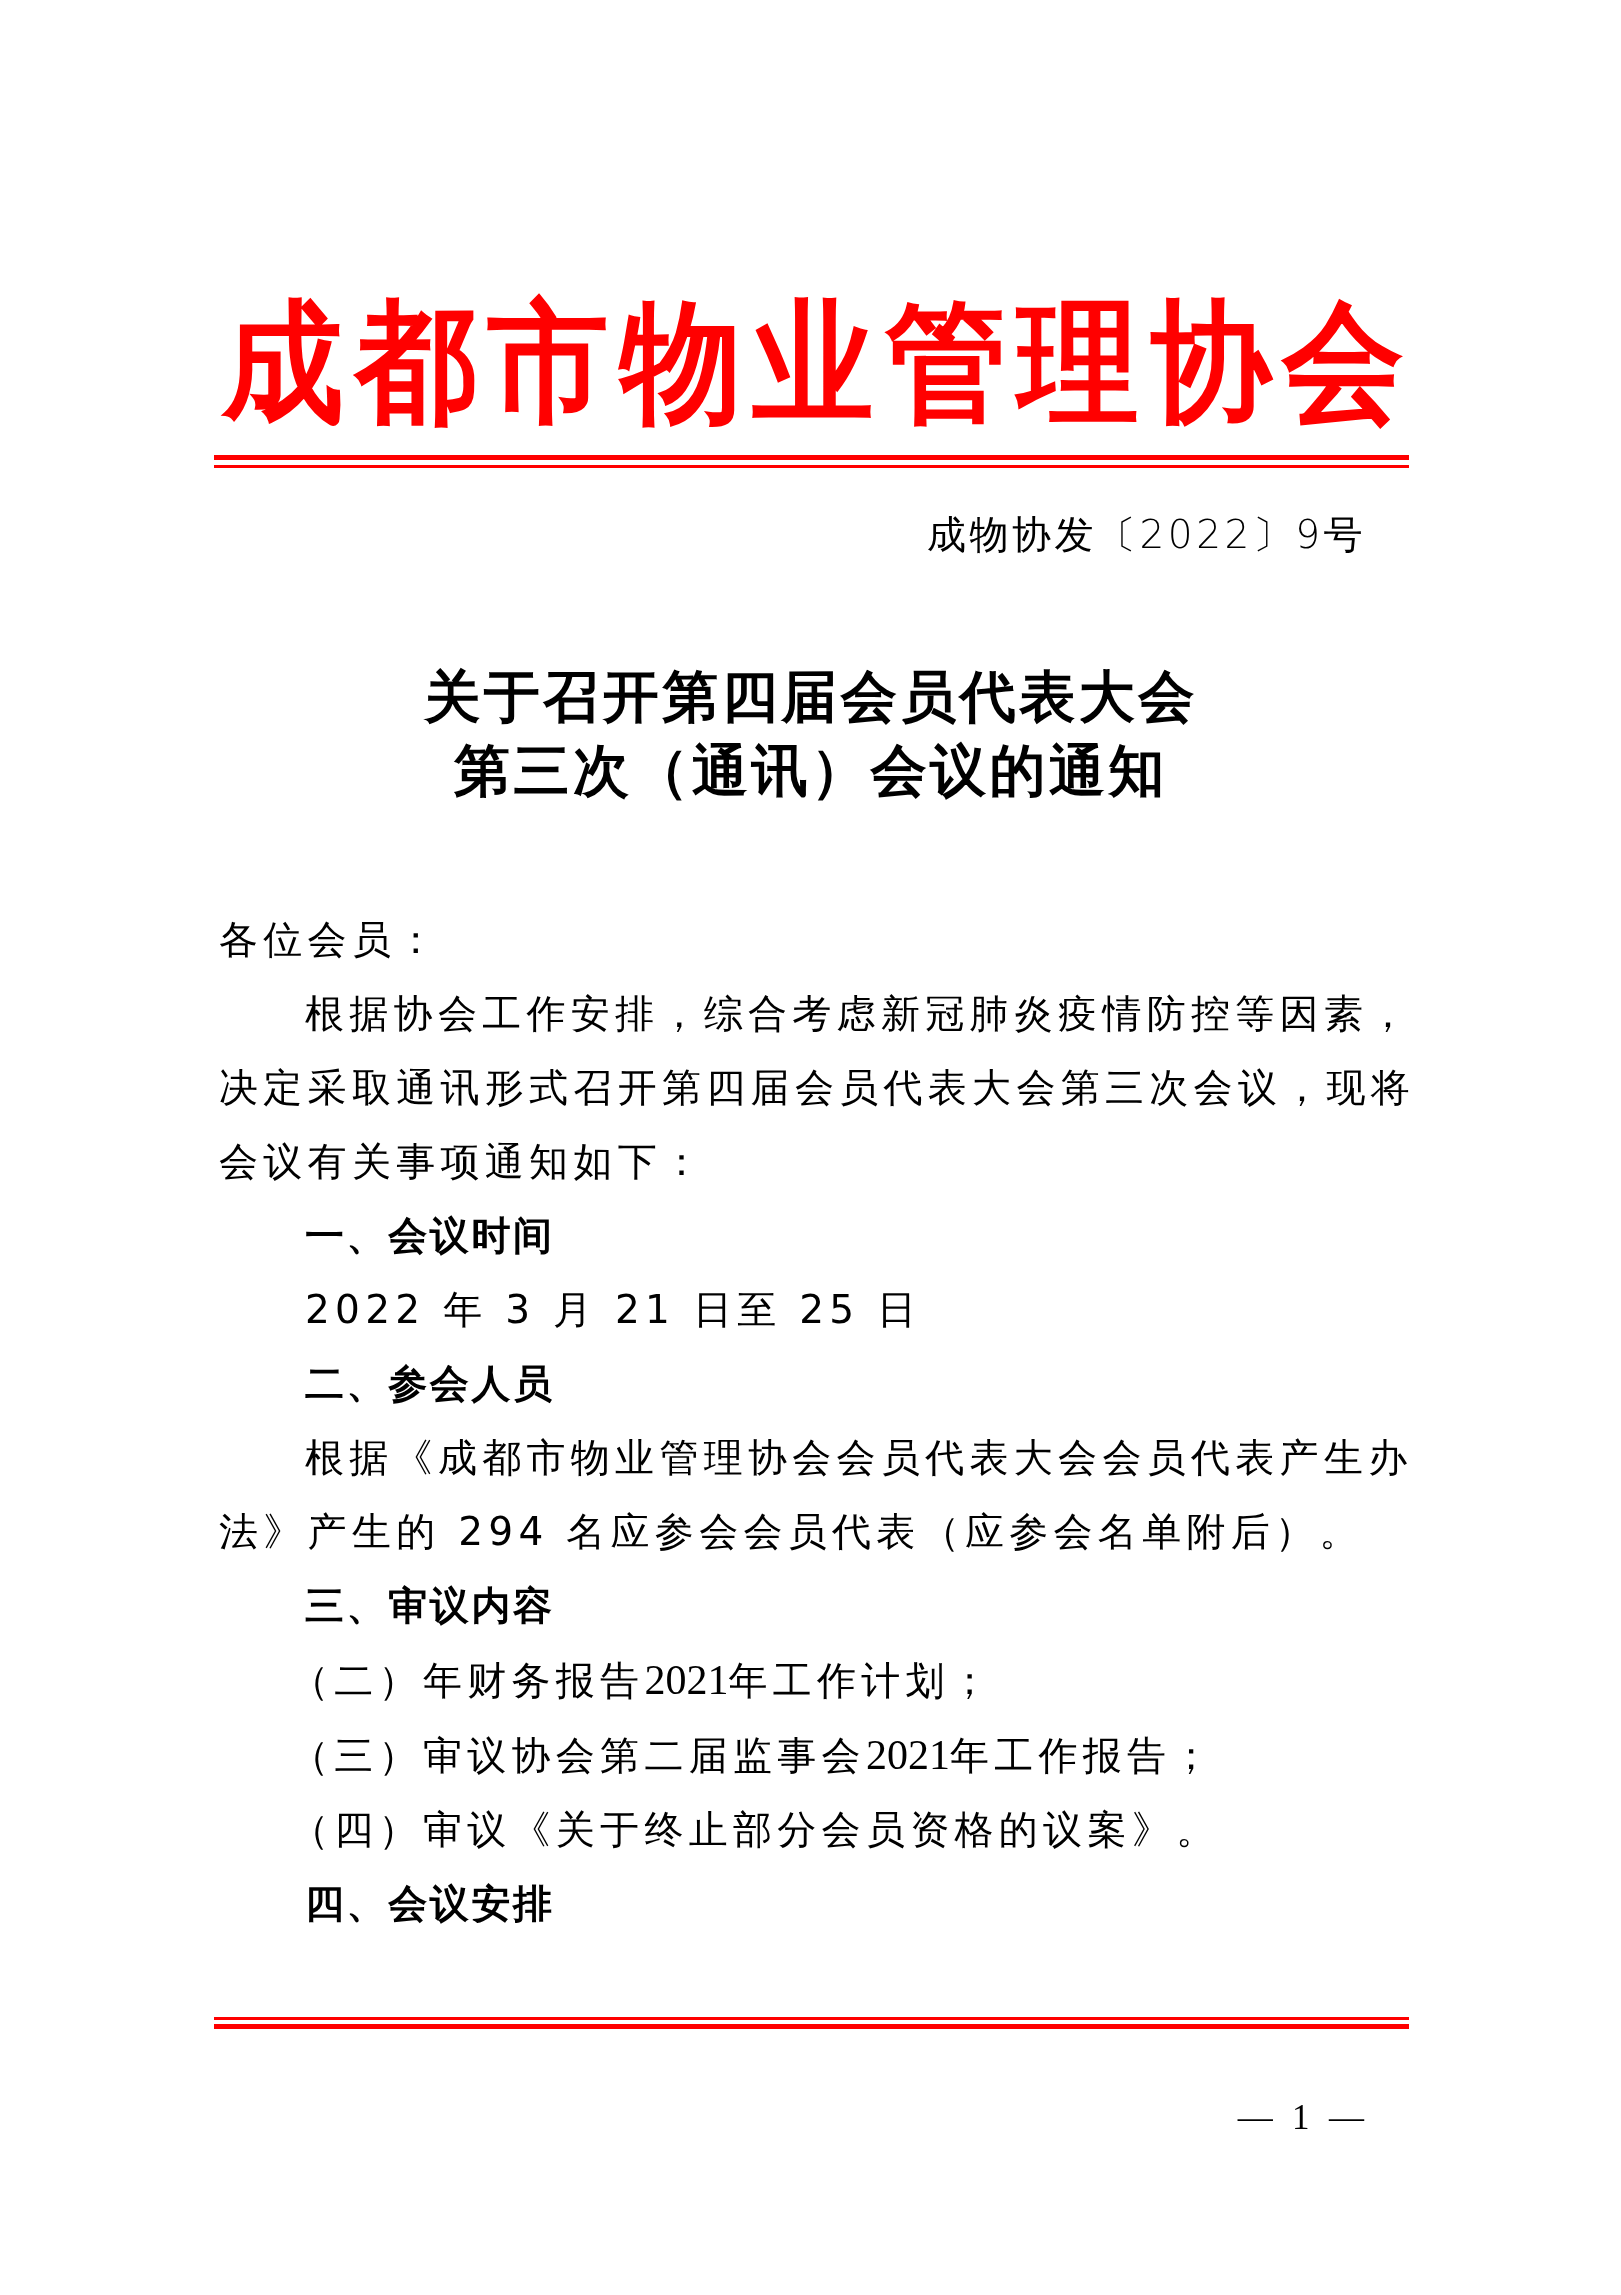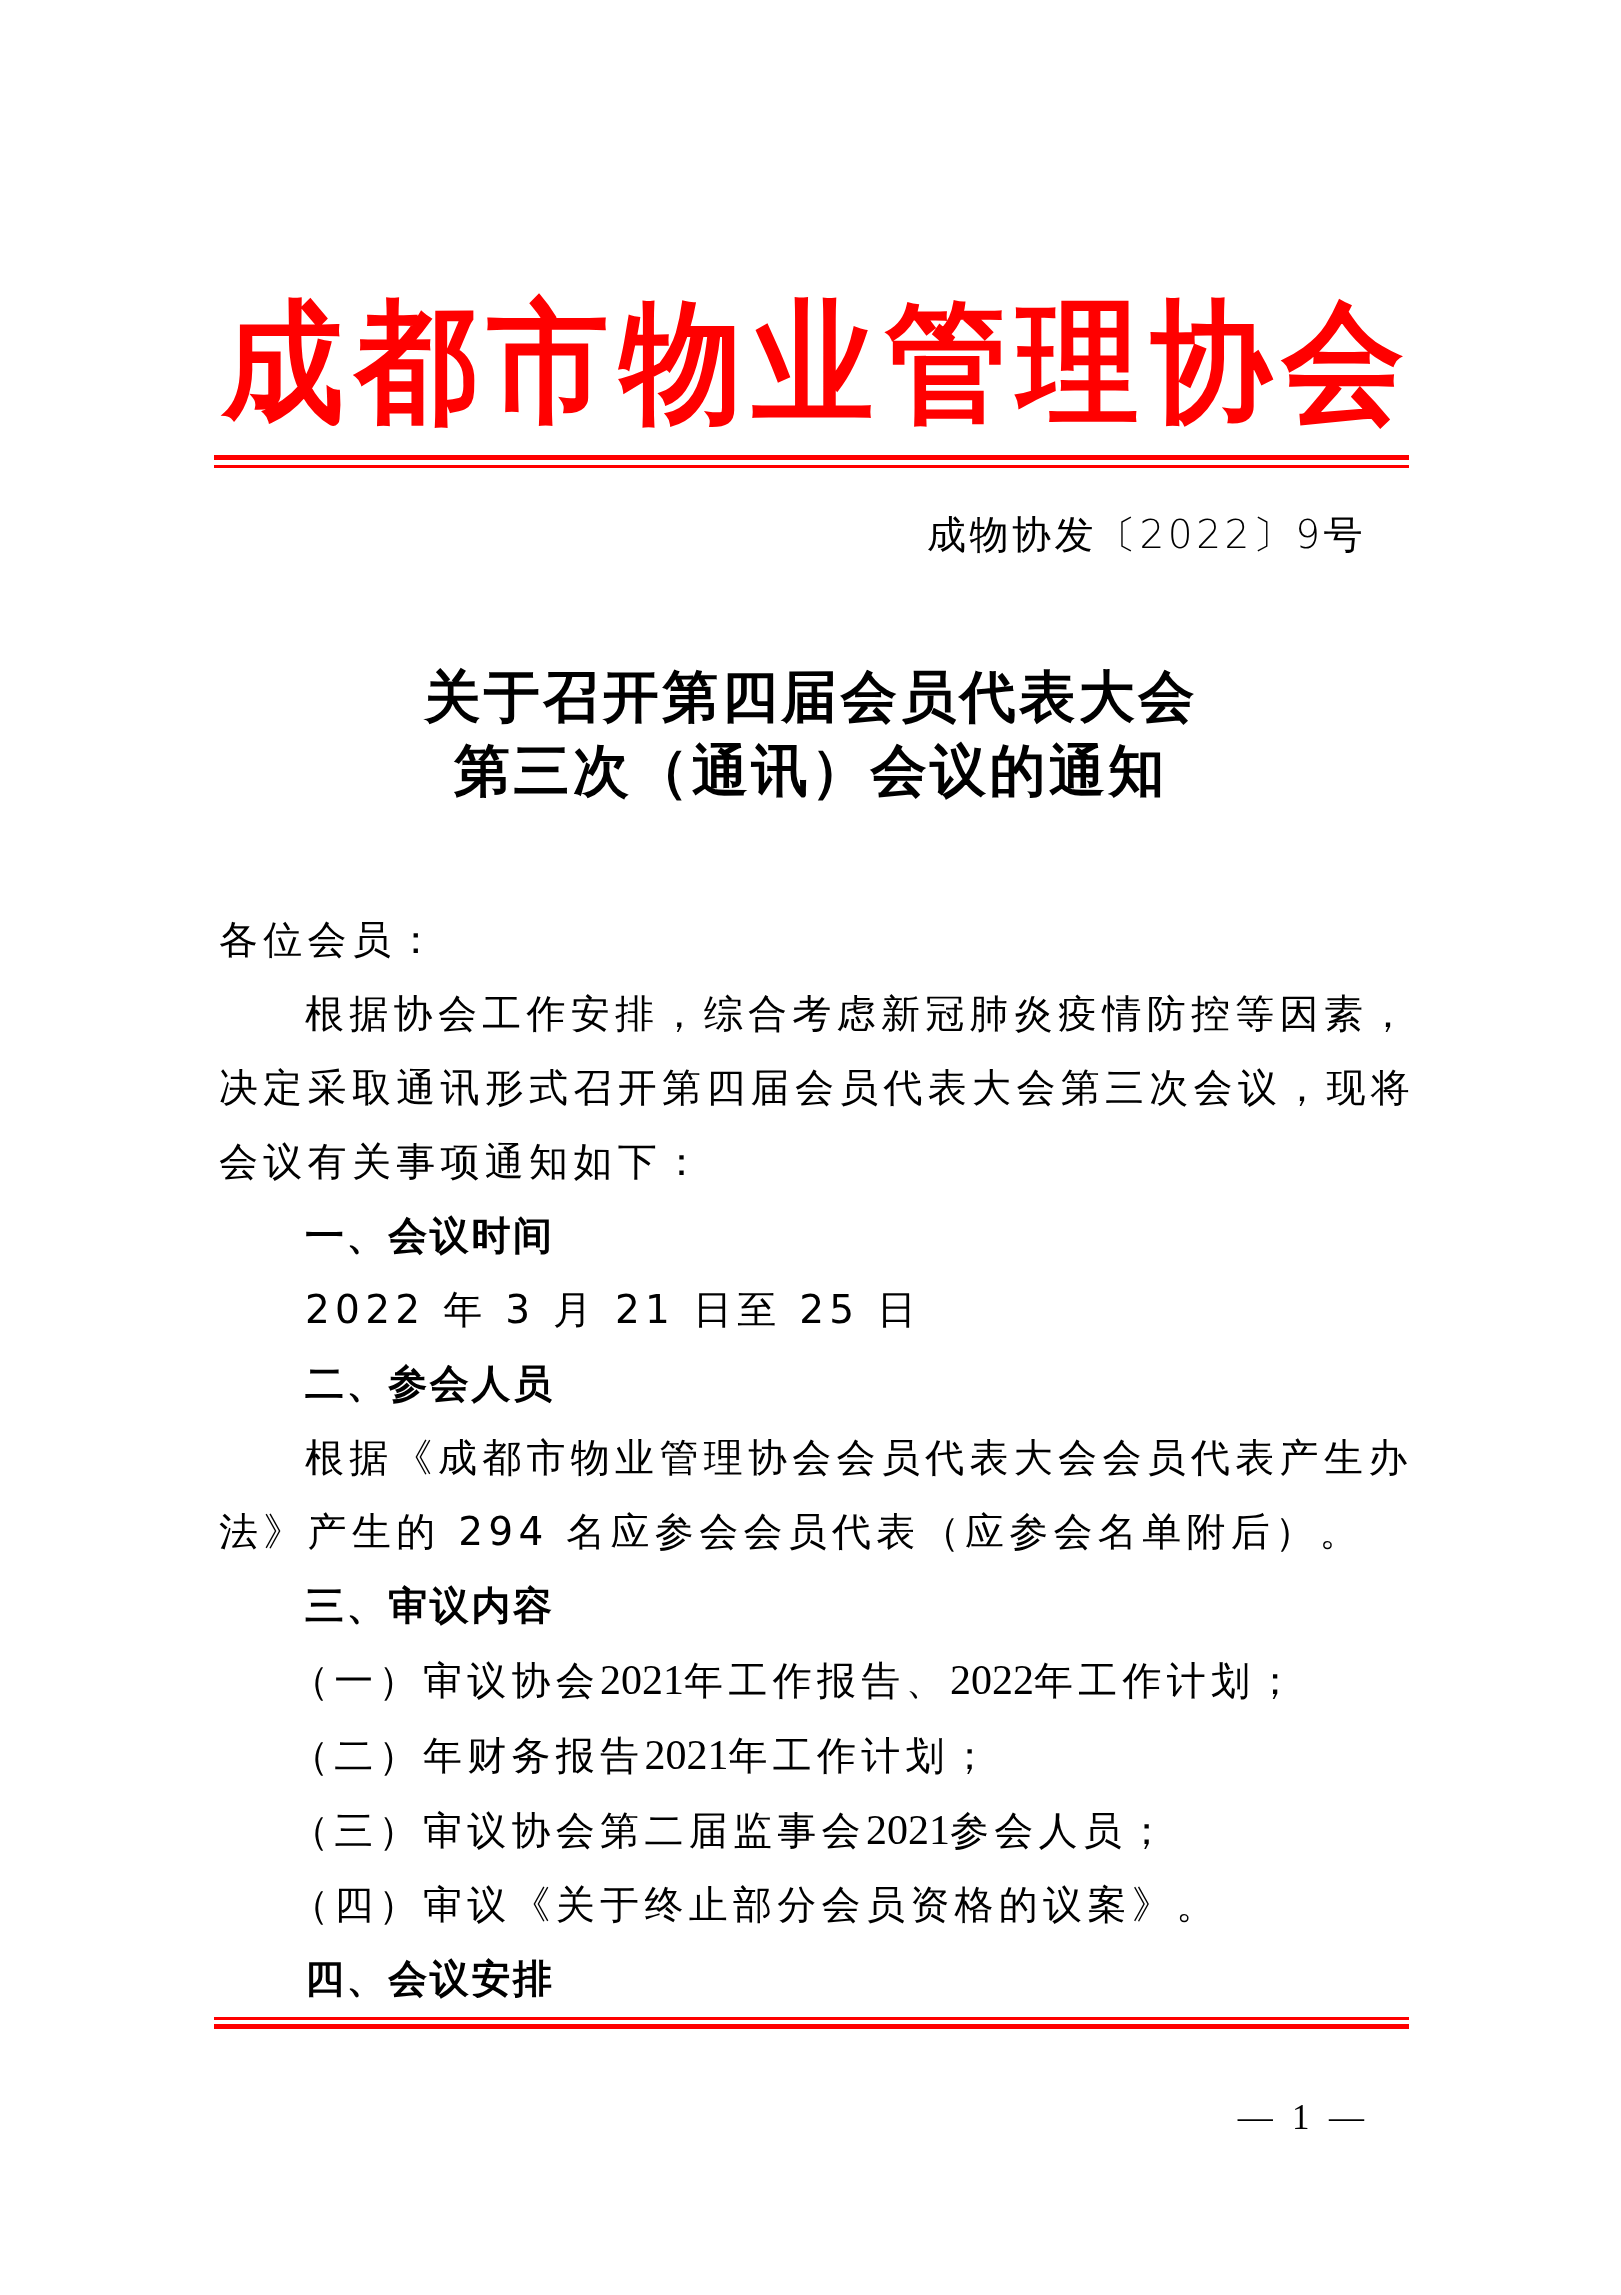--- a/index.html
+++ b/index.html
@@ -163,23 +163,22 @@
     <p>会议有关事项通知如下：</p>
 
     <p class="heading">一、会议时间</p>
     <p class="indent">2022 年 3 月 21 日至 25 日</p>
 
     <p class="heading">二、参会人员</p>
     <p class="indent">根据《成都市物业管理协会会员代表大会会员代表产生办</p>
     <p>法》产生的 294 名应参会会员代表（应参会名单附后）。</p>
 
     <p class="heading">三、审议内容</p>
-    <p class="item"><span>（一）审议协会</span><span class="serif-num">2021</span><span>年工作报告、</span><span class="serif-num">2022</span><span>年工作计划；</span></p>
     <p class="item"><span>（二）年财务报告</span><span class="serif-num">2021</span><span>年工作计划；</span></p>
-    <p class="item"><span>（三）审议协会第二届监事会</span><span class="serif-num">2021</span><span>参会人员；</span></p>
+    <p class="item"><span>（三）审议协会第二届监事会</span><span class="serif-num">2021</span><span>年工作报告；</span></p>
     <p class="item">（四）审议《关于终止部分会员资格的议案》。</p>
 
     <p class="heading">四、会议安排</p>
   </div>
 
   <div class="rule rule-bot-thin"></div>
   <div class="rule rule-bot-thick"></div>
 
   <div class="page-number">— 1 —</div>
 </div>

